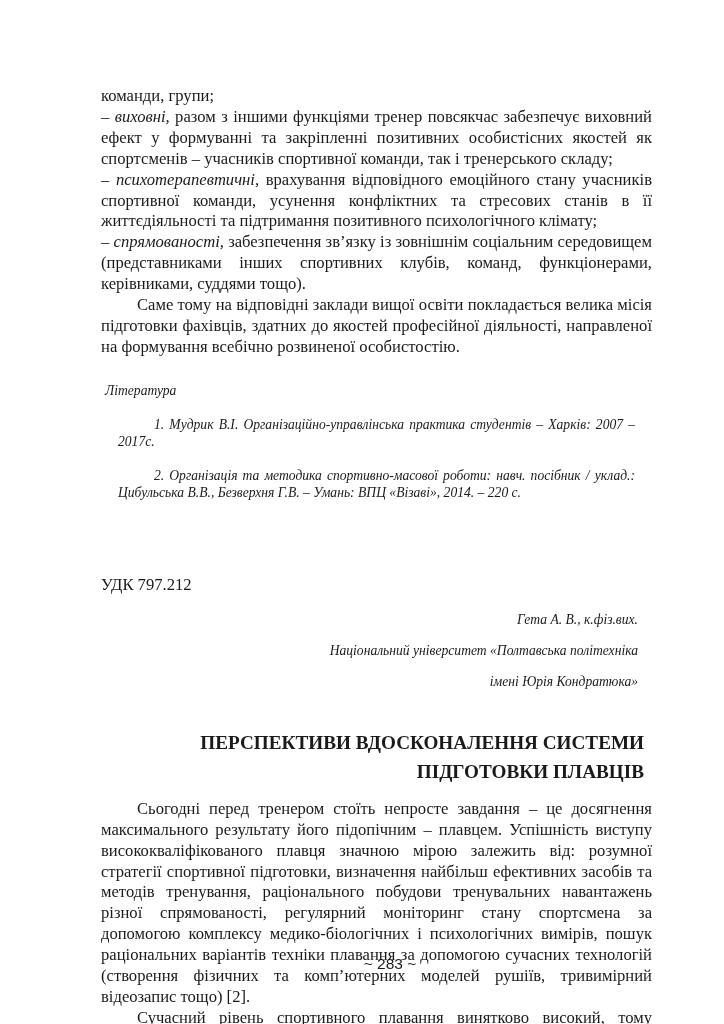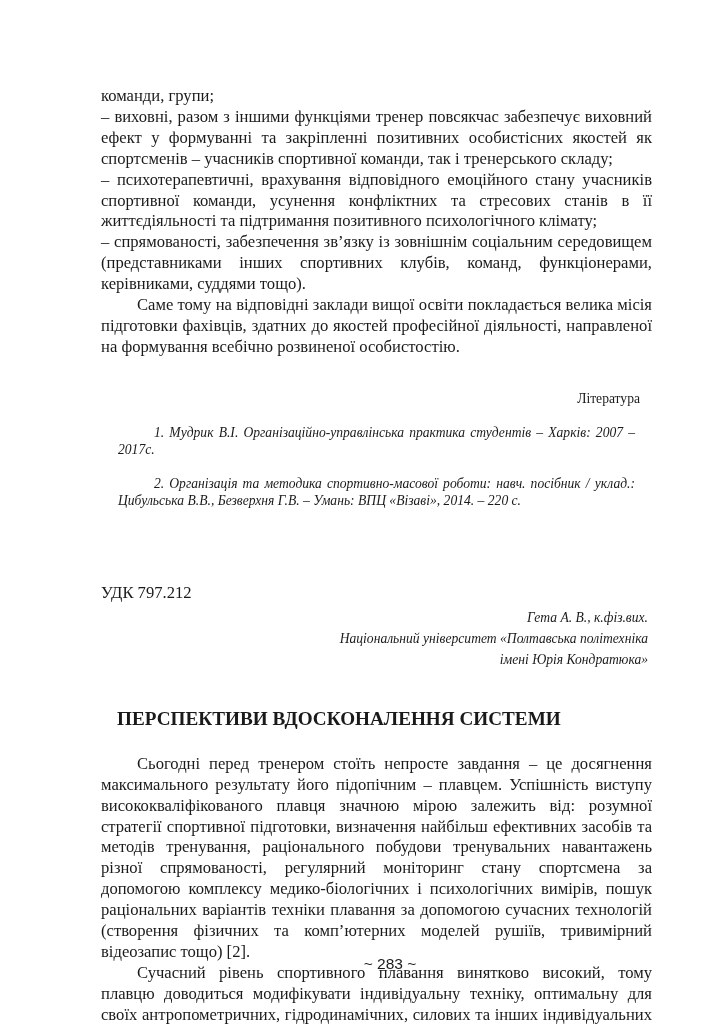--- a/index.html
+++ b/index.html
@@ -22,54 +22,55 @@
       width: 551px;
     }
     .p {
       font-size: 16.6px;
       line-height: 20.9px;
       text-align: justify;
       margin: 0;
     }
     .p.indent { text-indent: 36px; }
     .lastline-justify { text-align-last: justify; }
-    .it { }
+    .it { font-style: italic; }
     .refs-title {
-      text-align: right;
+      text-align: left;
+      font-style: italic;
       font-size: 13.6px;
       line-height: 17px;
-      margin: 12px;
+      margin: 4px;
     }
     .ref {
       font-style: italic;
       font-size: 13.6px;
       line-height: 17.2px;
       text-align: justify;
       text-indent: 36px;
       margin: 17px;
     }
     .udk {
       font-weight: normal;
       font-size: 16.6px;
       line-height: 20px;
       margin: 0;
     }
     .author {
       text-align: right;
       font-style: italic;
       font-size: 13.6px;
       line-height: 17.4px;
-      margin: 4px;
+      margin: 14px;
     }
     .title {
-      text-align: left;
+      text-align: right;
       font-weight: bold;
       font-size: 19.2px;
       line-height: 21px;
-      margin: 16px;
+      margin: 8px;
     }
     .page-num {
       position: absolute;
       top: 955px;
       left: 0;
       width: 724px;
       text-align: center;
       font-family: "Liberation Sans", "DejaVu Sans", sans-serif;
       font-size: 15.5px;
       color: #1a1a1a;
@@ -102,20 +103,21 @@
   <p class="udk">УДК 797.212</p>
 
   <div style="height:2px"></div>
   <p class="author">Гета А. В., к.фіз.вих.</p>
   <p class="author">Національний університет «Полтавська політехніка</p>
   <p class="author">імені Юрія Кондратюка»</p>
 
   <div style="height:19px"></div>
 
   <p class="title">ПЕРСПЕКТИВИ ВДОСКОНАЛЕННЯ СИСТЕМИ</p>
+  <p class="title">ПІДГОТОВКИ ПЛАВЦІВ</p>
 
   <div style="height:9px"></div>
 
   <p class="p indent">Сьогодні перед тренером стоїть непросте завдання – це досягнення максимального результату його підопічним – плавцем. Успішність виступу висококваліфікованого плавця значною мірою залежить від: розумної стратегії спортивної підготовки, визначення найбільш ефективних засобів та методів тренування, раціонального побудови тренувальних навантажень різної спрямованості, регулярний моніторинг стану спортсмена за допомогою комплексу медико-біологічних і психологічних вимірів, пошук раціональних варіантів техніки плавання за допомогою сучасних технологій (створення фізичних та комп’ютерних моделей рушіїв, тривимірний відеозапис тощо) [2].</p>
   <p class="p indent">Сучасний рівень спортивного плавання винятково високий, тому плавцю доводиться модифікувати індивідуальну техніку, оптимальну для своїх антропометричних, гідродинамічних, силових та інших індивідуальних можливостей, щоб досягти найкращого показника [3].</p>
   <p class="p indent lastline-justify">1. Підвищення кваліфікації тренерських кадрів, підвищення культури</p>
 
 </div>
 
 <div class="page-num">~ 283 ~</div>

